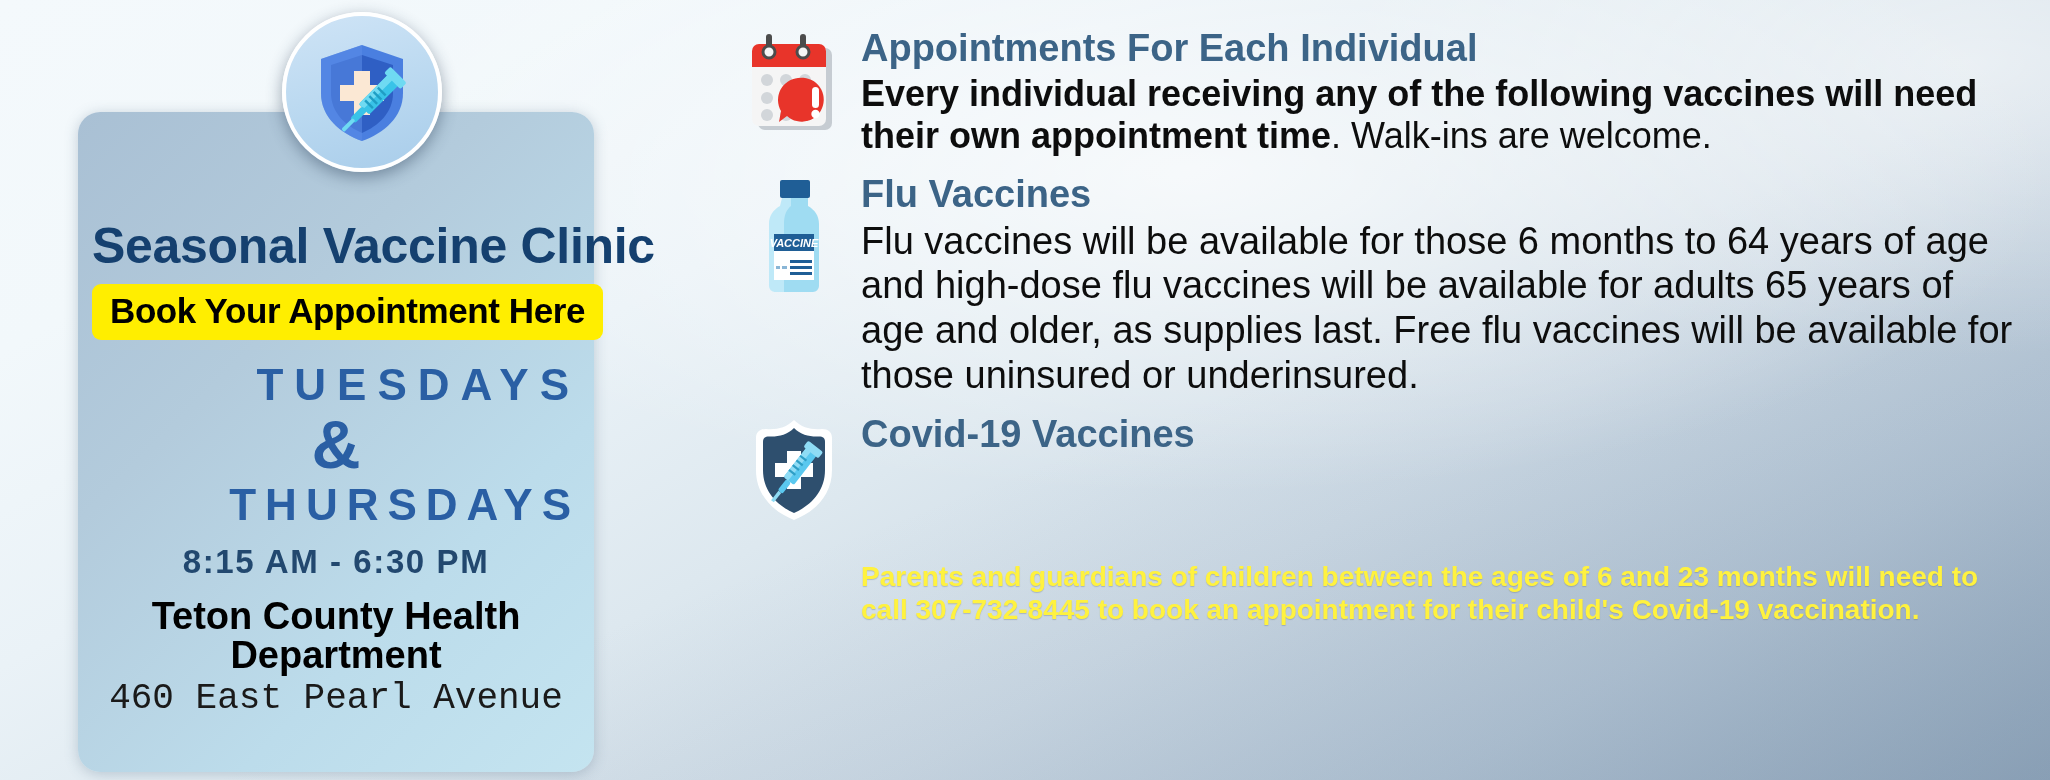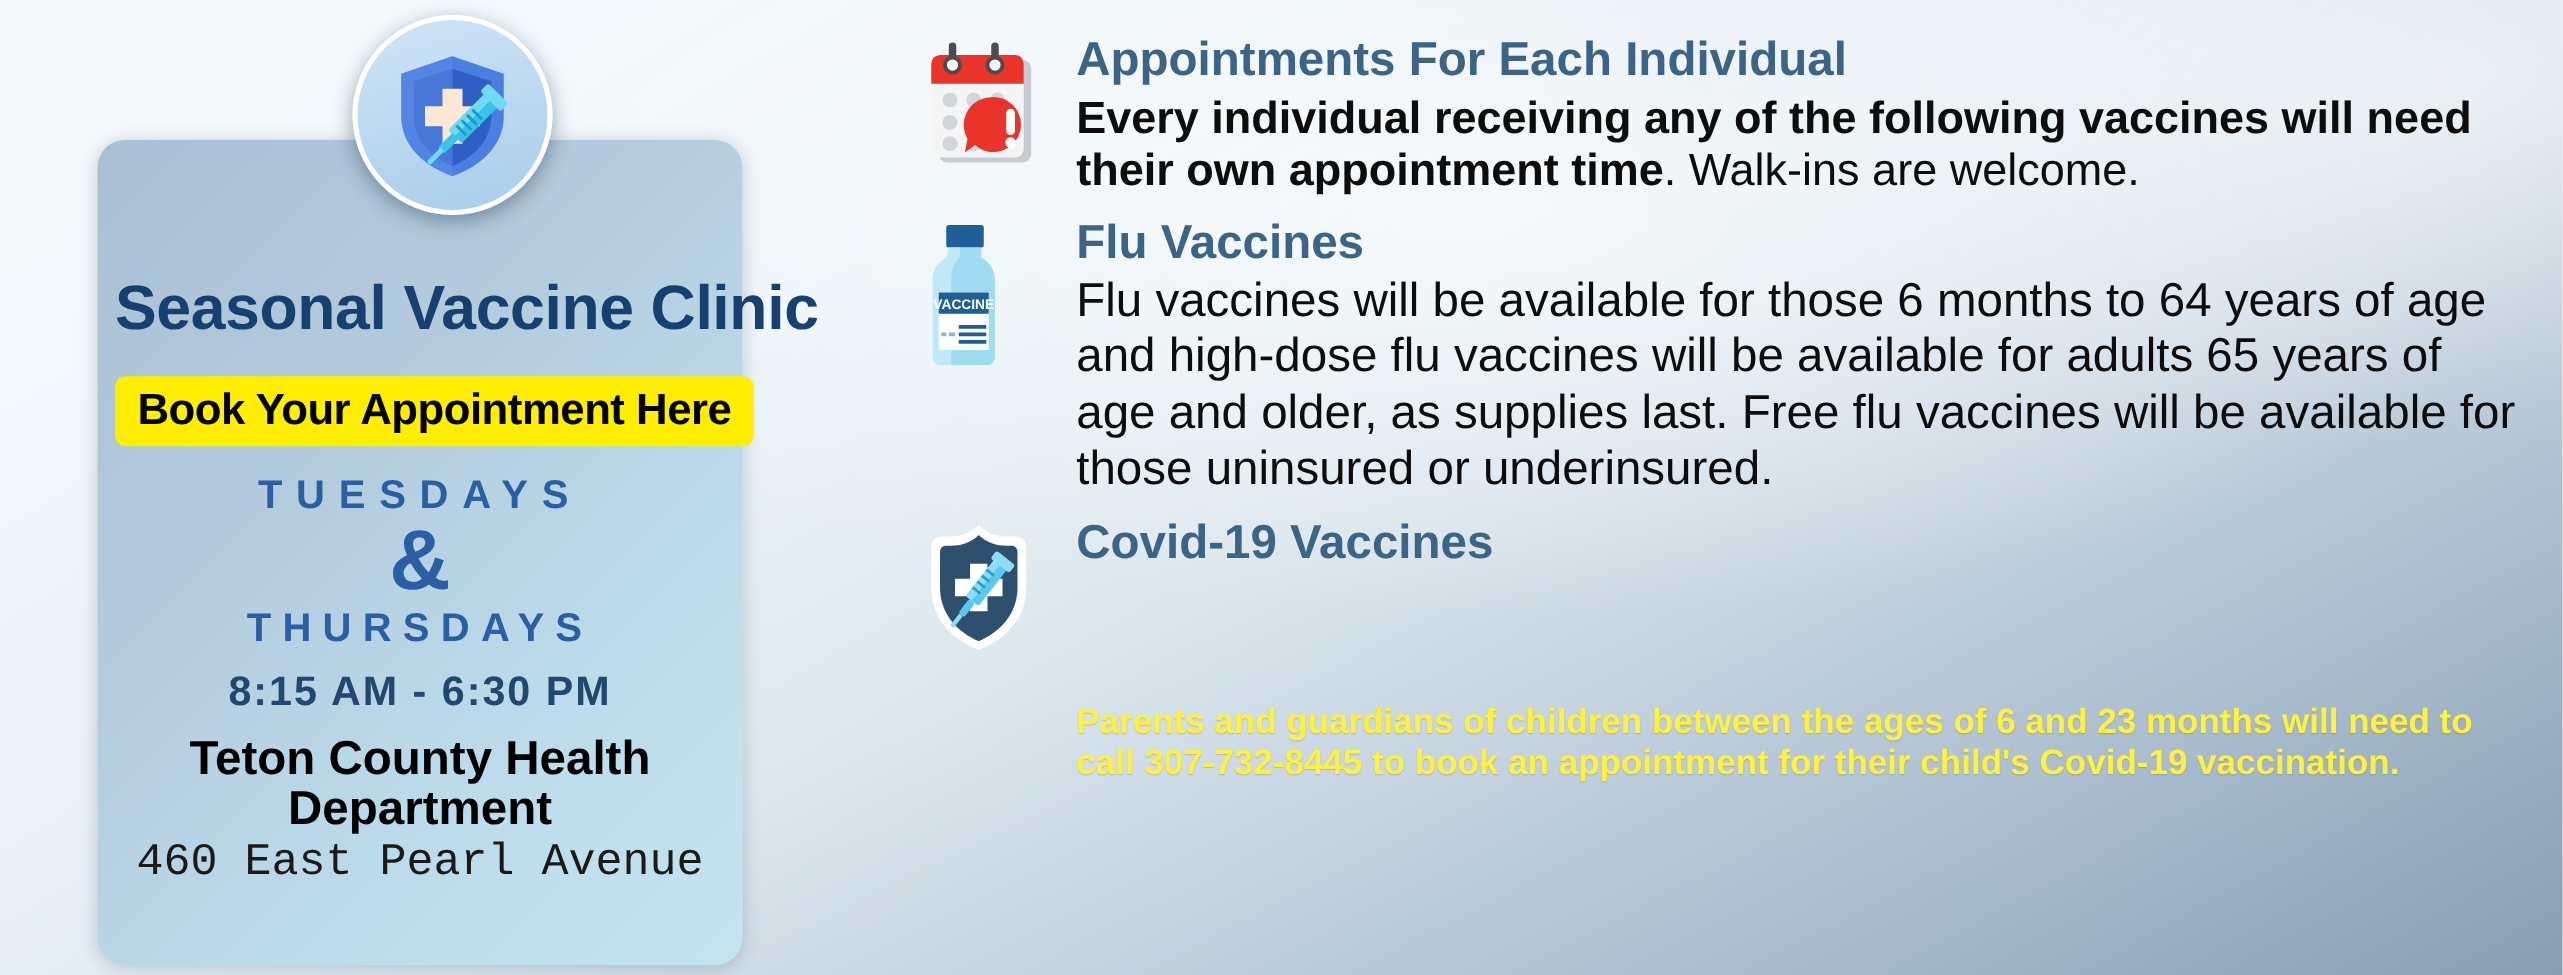--- a/index.html
+++ b/index.html
@@ -72,33 +72,34 @@
   }
 
   .book-pill {
     display: inline-block;
     background: #ffee00;
     color: #000000;
     font-size: 35px;
     font-weight: bold;
     padding: 7px 18px 9px 18px;
     border-radius: 9px;
-    margin-top: 28px;
+    margin-top: 11px;
     letter-spacing: -0.4px;
     white-space: nowrap;
     cursor: pointer;
   }
 
   .day-line {
     color: #2a5fa4;
     font-weight: bold;
-    font-size: 32px;
+    font-size: 44px;
     letter-spacing: 11px;
     margin-top: 22px;
     line-height: 1.06;
+    text-align: right;
   }
   .amp {
     color: #2a5fa4;
     font-weight: bold;
     font-size: 68px;
     line-height: 1.0;
     margin-top: 2px;
   }
   .day-line.second {
     margin-top: 4px;
@@ -157,22 +158,23 @@
 
   .section {
     display: flex;
     align-items: flex-start;
     margin-bottom: 16px;
   }
   .section-icon {
     flex: 0 0 auto;
     width: 118px;
     display: flex;
-    justify-content: flex-start;
+    justify-content: center;
     padding-top: 4px;
+    font-style: italic;
   }
   .section-body {
     flex: 1 1 auto;
     padding-left: 8px;
   }
 
   .sec-head {
     color: #3c6487;
     font-weight: bold;
     font-size: 38px;

